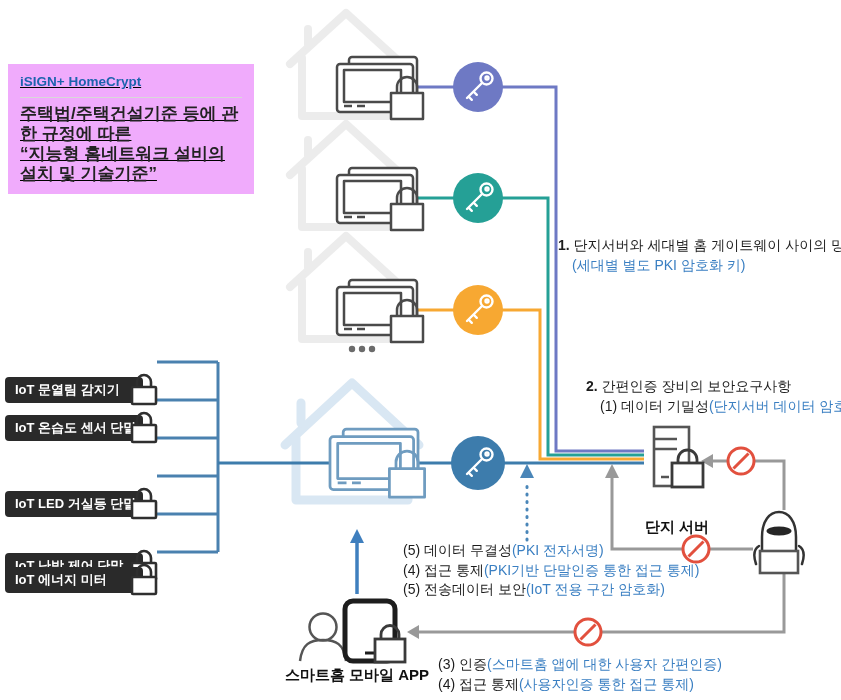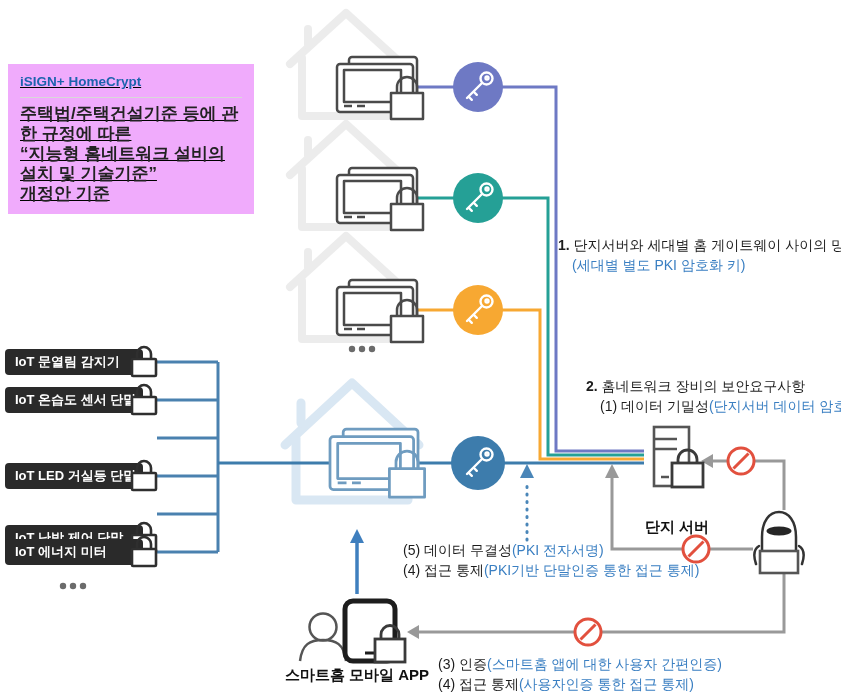--- a/index.html
+++ b/index.html
@@ -8,21 +8,21 @@
   #diagram-svg{position:absolute;left:0;top:0;}
 
   
   .info-box{position:absolute;left:8px;top:64px;width:246px;background:#f0abfc;
             padding:9px 12px 10px 12px;box-sizing:border-box;text-decoration:underline;}
   .info-title{color:#1c63ae;font-weight:bold;font-size:13.5px;line-height:17px;}
   .info-divider{border-top:1px solid #d8d8d8;margin:7px 0 6px 0;height:0;}
   .info-body{color:#222;font-weight:bold;font-size:17px;line-height:20px;}
 
   
-  .iot-row{position:absolute;left:5px;height:38px;}
+  .iot-row{position:absolute;left:5px;height:38px;margin-top:28px;}
   .iot-box{display:block;width:128px;height:26px;line-height:26px;background:#2a2a2a;
            color:#fff;font-size:13px;font-weight:bold;border-radius:4px;padding-left:10px;
            white-space:nowrap;}
   .iot-lock{position:absolute;left:122px;top:-9px;}
 
   
   .big-label{position:absolute;font-size:15px;font-weight:bold;color:#111;
              text-align:center;white-space:nowrap;}
 
   
@@ -173,21 +173,20 @@
   </svg>
 
   <div class="info-box">
     <div class="info-title">
       <div>iSIGN+ HomeCrypt</div>
     </div>
     <div class="info-divider"></div>
     <div class="info-body">
       <div>주택법/주택건설기준 등에 관한 규정에 따른</div>
       <div>“지능형 홈네트워크 설비의 설치 및 기술기준”</div>
-      <div>개정안 기준</div>
     </div>
   </div>
 
   <div class="iot-row" style="top:349px">
     <span class="iot-box">IoT 문열림 감지기</span>
     <svg class="iot-lock" width="34" height="38">
       <g stroke="#2f2f2f" stroke-width="2.6" fill="none">
         <path d="M10,20 v-6 a7,7 0 0 1 14,0 v6"></path>
           <rect x="5" y="19" width="24" height="17" rx="1" fill="#fff"></rect>
       </g>
@@ -235,34 +234,37 @@
 
   <div class="note" style="left:558px;top:236px">
     <div>
       <span class="num">1.</span><span> 단지서버와 세대별 홈 게이트웨이 사이의 망 분리</span>
     </div>
     <div class="blue indent">(세대별 별도 PKI 암호화 키)</div>
   </div>
 
   <div class="note" style="left:586px;top:377px">
     <div>
-      <span class="num">2.</span><span> 홈네트워크 장비의 보안요구사항</span>
+      <span class="num">2.</span><span> 간편인증 장비의 보안요구사항</span>
     </div>
     <div class="indent">
       <span>(1) 데이터 기밀성</span><span class="blue">(단지서버 데이터 암호화)</span>
     </div>
   </div>
 
   <div class="note" style="left:403px;top:541px">
     <div>
       <span>(5) 데이터 무결성</span><span class="blue">(PKI 전자서명)</span>
     </div>
     <div>
       <span>(4) 접근 통제</span><span class="blue">(PKI기반 단말인증 통한 접근 통제)</span>
     </div>
+    <div>
+      <span>(5) 전송데이터 보안</span><span class="blue">(IoT 전용 구간 암호화)</span>
+    </div>
   </div>
 
   <div class="note" style="left:438px;top:655px">
     <div>
       <span>(3) 인증</span><span class="blue">(스마트홈 앱에 대한 사용자 간편인증)</span>
     </div>
     <div>
       <span>(4) 접근 통제</span><span class="blue">(사용자인증 통한 접근 통제)</span>
     </div>
   </div>

